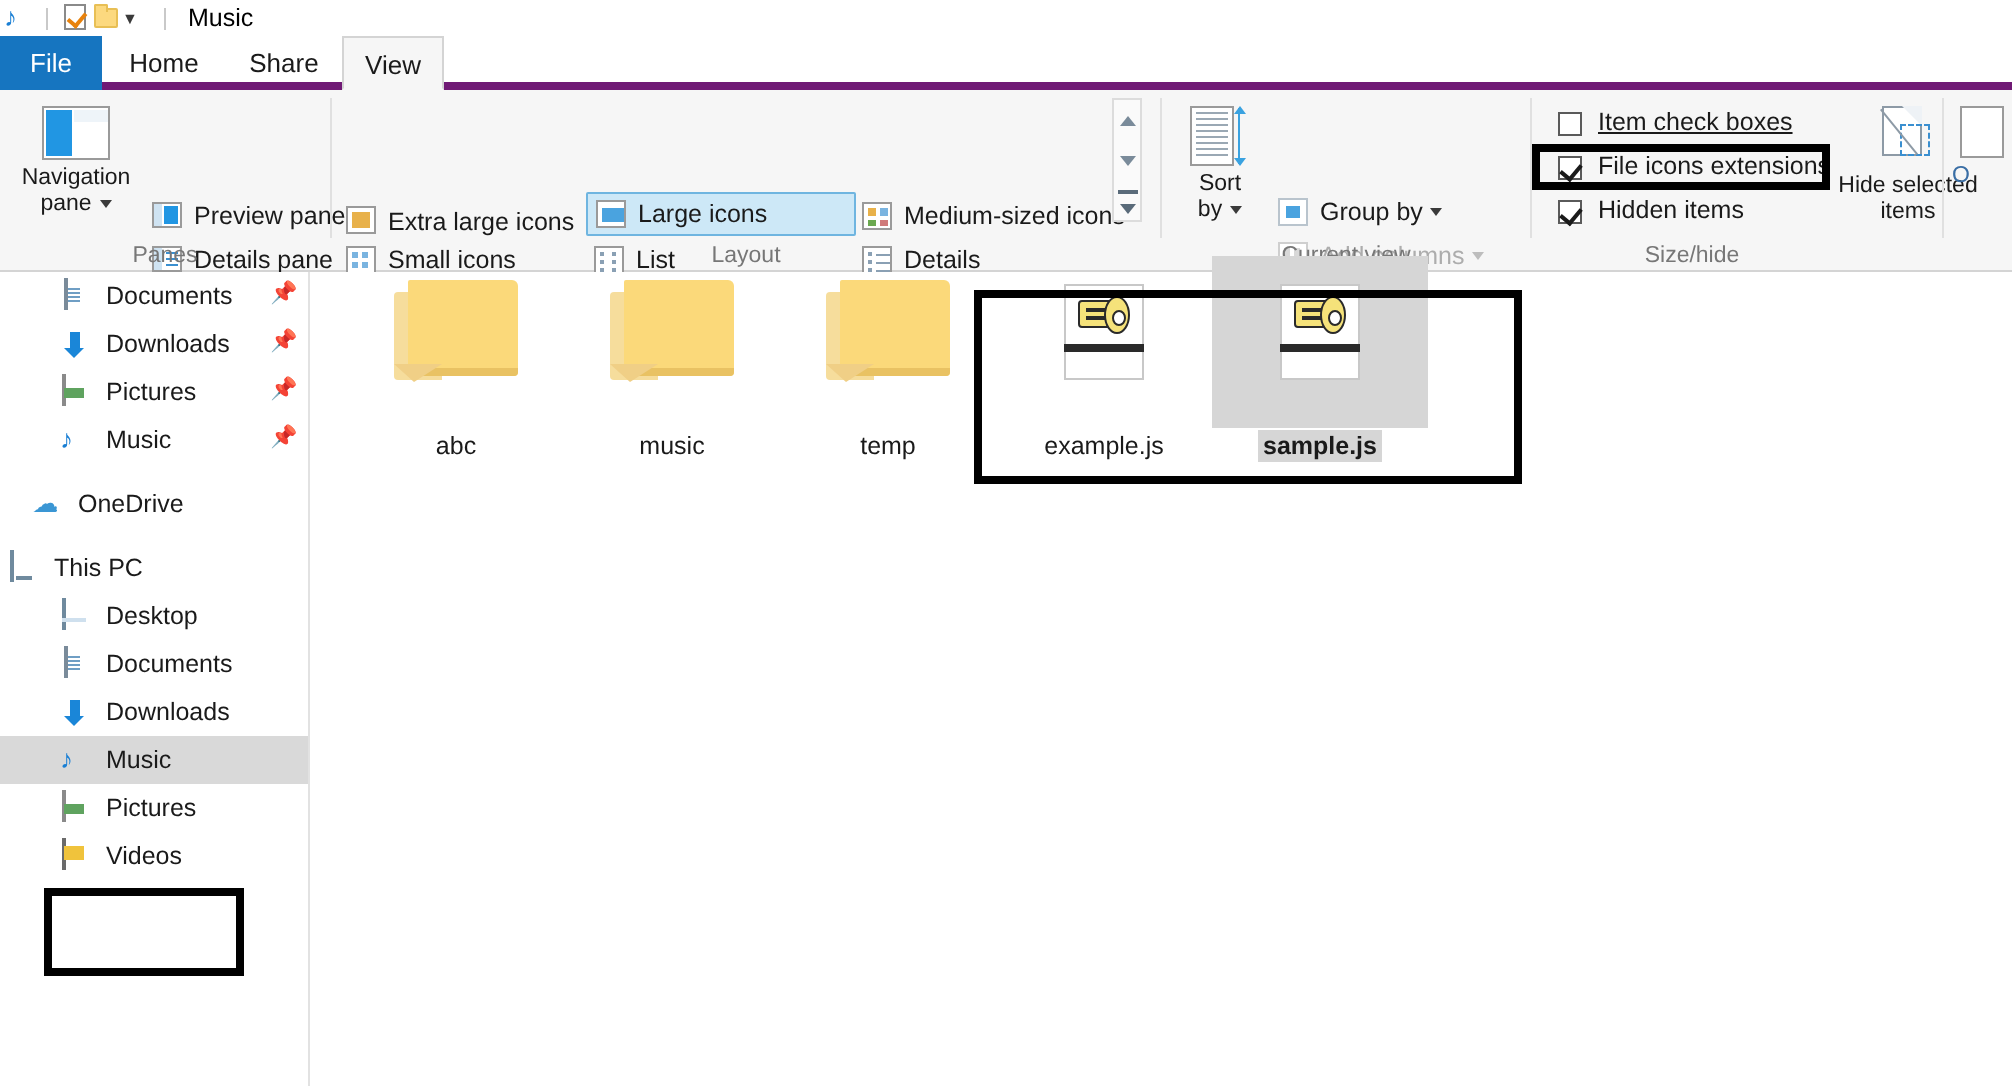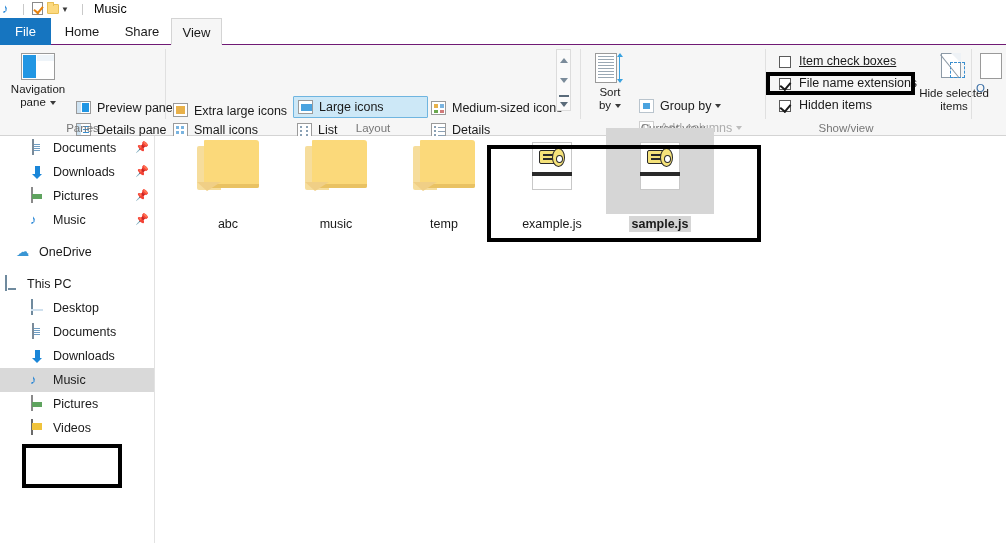--- a/index.html
+++ b/index.html
@@ -39,21 +39,21 @@
   }
   .ico-newfolder:before{
     content:""; position:absolute; left:-1px; top:-3px; width:5px; height:3px;
     background:#fcd97f; border:1px solid #e8bf55; border-bottom:none; border-radius:1px 1px 0 0;
   }
   .qat-chev { font-size:8px; color:#3a3a3a; line-height:16px; text-align:center; }
 
   
   .tabstrip {
     position:absolute; left:0; top:18px; width:1006px; height:27px;
-    background:#ffffff; border-bottom:1px solid #701a75;padding-left:36px;
+    background:#ffffff; border-bottom:4px solid #701a75;padding-left:36px;
   }
   .tab {
     position:absolute; top:0; height:27px; line-height:27px;
     font-size:13px; text-align:center; color:#1a1a1a; cursor:default;
   }
   .tab-file { left:0; width:51px; background:#1675c0; color:#fff; }
   .tab-home { left:51px; width:62px; }
   .tab-share { left:113px; width:58px; }
   .tab-view {
     left:171px; width:51px; background:#f6f6f6;
@@ -497,41 +497,41 @@
       <div class="sitem" style="left:12px; top:6px;text-decoration:underline;">
         <span class="sico">
             <i class="cbox"></i>
           </span>
         <span>Item check boxes</span>
       </div>
       <div class="sitem" style="left:12px; top:28px;">
         <span class="sico">
             <i class="cbox checked"></i>
           </span>
-        <span>File name extensions</span>
+        <span>File icons extensions</span>
       </div>
       <div class="sitem" style="left:12px; top:50px;justify-content:flex-end;">
         <span class="sico">
             <i class="cbox checked"></i>
           </span>
         <span>Hidden items</span>
       </div>
 
       <div class="bigbtn" style="left:143px; top:8px; width:90px;">
         <span class="glyph hidesel-ico">
           <span class="page"></span>
             <span class="corner"></span>
             <span class="dash"></span>
             <span class="slash"></span>
         </span>
         <span>Hide selected</span><br>
         <span>items</span>
       </div>
 
-      <div class="rgroup-label" style="left:0; width:160px;">Show/view</div>
+      <div class="rgroup-label" style="left:0; width:160px;">Size/hide</div>
     </div>
     <div class="rsep" style="left:971px;"></div>
 
     <div class="rgroup" style="left:972px; width:34px;">
       <div class="bigbtn" style="left:4px; top:8px; width:40px; text-align:left;">
         <span class="glyph" style="width:22px;height:26px;border:1px solid #9a9a9a;background:#fff;display:block;margin:0 0 3px 4px;"></span>
         <span style="color:#3a6ea5;">O</span>
       </div>
     </div>
   </div>

